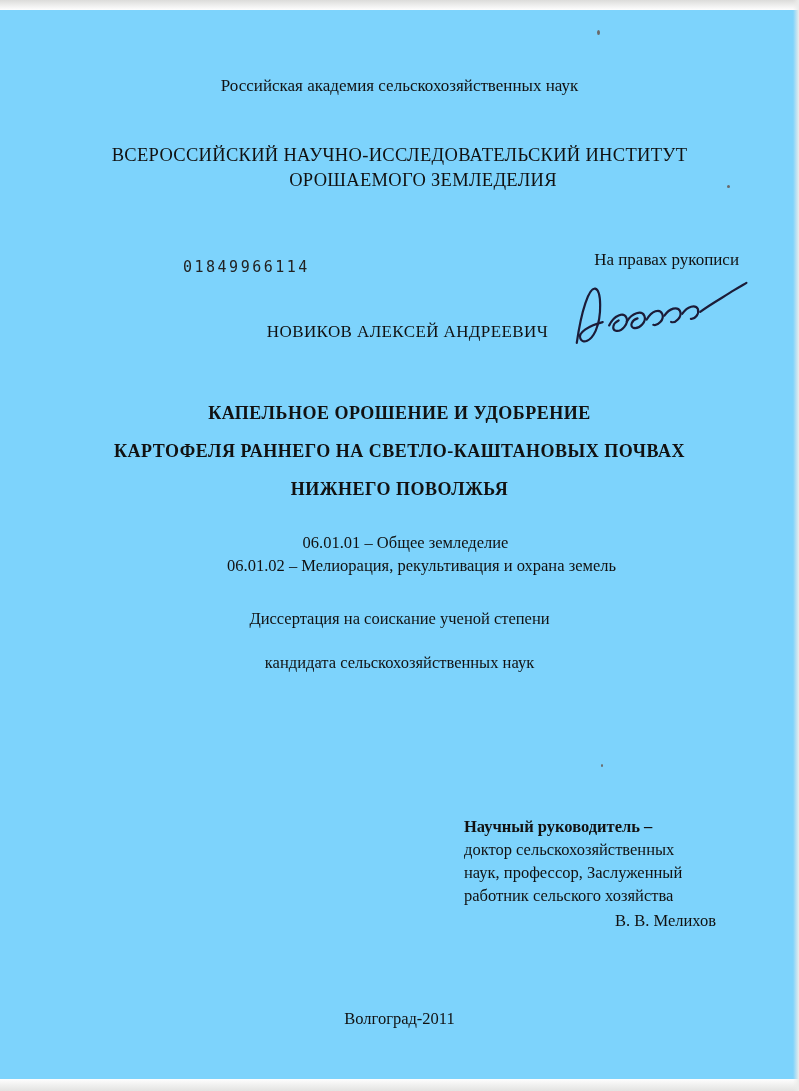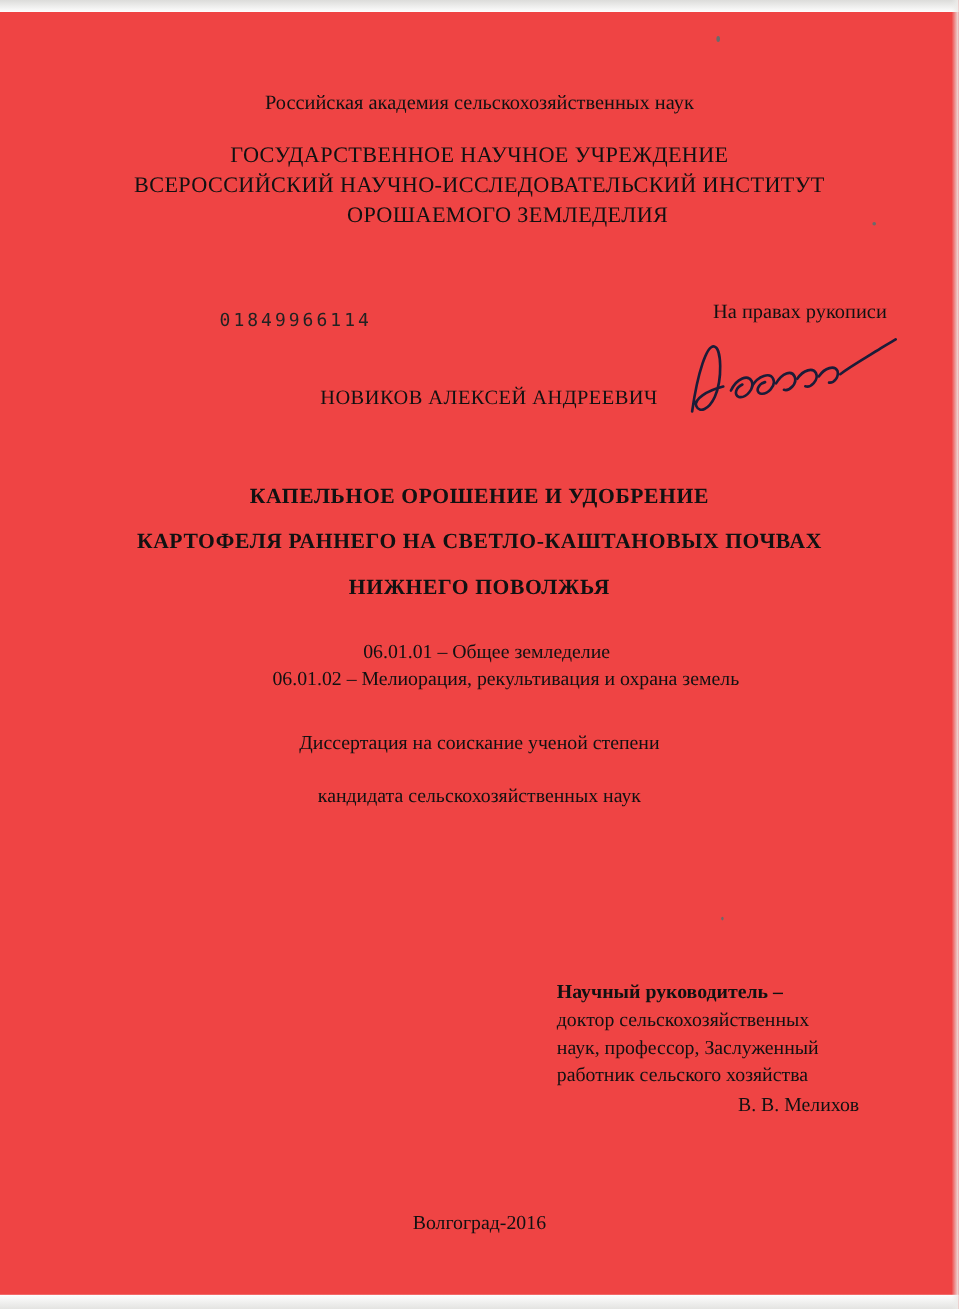--- a/index.html
+++ b/index.html
@@ -4,21 +4,21 @@
 <style>
   * { margin: 0; padding: 0; box-sizing: border-box; }
   html, body { background: #e9e9e7; }
   body { font-family: "Liberation Serif", serif; color: #111; }
 
   .scan-page {
     position: relative;
     width: 799px;
     height: 1091px;
     margin: 0 auto;
-    background: #ef4444;
+    background: #7dd3fc;
     overflow: hidden;
   }
   
   .edge-top { position: absolute; top: 0; left: 0; right: 0; height: 10px;
     background: linear-gradient(#dcdcda, #fefefe); }
   .edge-bottom { position: absolute; bottom: 0; left: 0; right: 0; height: 12px;
     background: linear-gradient(#fefefe, #e3e3e1); }
   .edge-right { position: absolute; top: 0; right: 0; bottom: 0; width: 6px;
     background: linear-gradient(to right, rgba(254,254,254,0), #ececea); }
 
@@ -77,21 +77,20 @@
   <div class="edge-top"></div>
   <div class="edge-bottom"></div>
   <div class="edge-right"></div>
 
   <div class="speck speck-1"></div>
   <div class="speck speck-2"></div>
   <div class="speck speck-3"></div>
 
   <div class="line centered academy">Российская академия сельскохозяйственных наук</div>
 
-  <div class="line centered inst1">ГОСУДАРСТВЕННОЕ НАУЧНОЕ УЧРЕЖДЕНИЕ</div>
   <div class="line centered inst2">ВСЕРОССИЙСКИЙ НАУЧНО-ИССЛЕДОВАТЕЛЬСКИЙ ИНСТИТУТ</div>
   <div class="line centered inst3">ОРОШАЕМОГО ЗЕМЛЕДЕЛИЯ</div>
 
   <div class="line code">01849966114</div>
 
   <div class="line manuscript">На правах рукописи</div>
 
   <div class="line author">НОВИКОВ АЛЕКСЕЙ АНДРЕЕВИЧ</div>
 
   <div class="signature">
@@ -119,14 +118,14 @@
   <div class="line centered thesis2">кандидата сельскохозяйственных наук</div>
 
   <div class="supervisor-block">
     <div class="label">Научный руководитель –</div>
     <div>доктор сельскохозяйственных</div>
     <div>наук, профессор, Заслуженный</div>
     <div>работник сельского хозяйства</div>
     <div class="name">В. В. Мелихов</div>
   </div>
 
-  <div class="line centered city">Волгоград-2016</div>
+  <div class="line centered city">Волгоград-2011</div>
 </div>
 
 </body></html>

